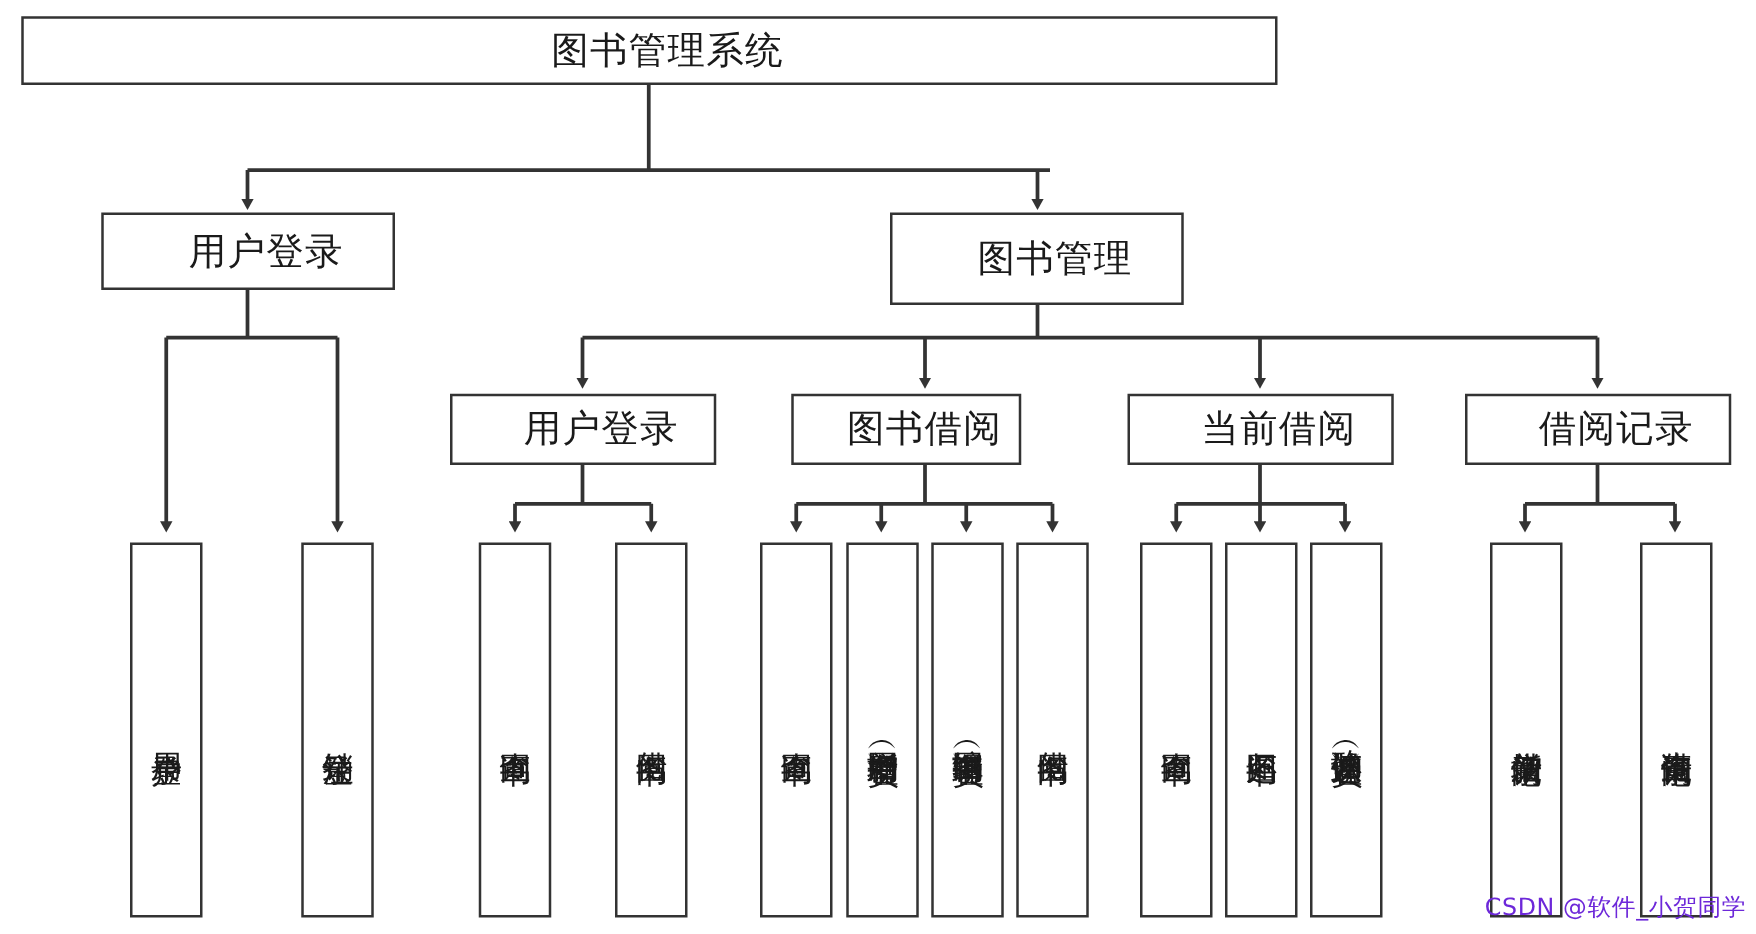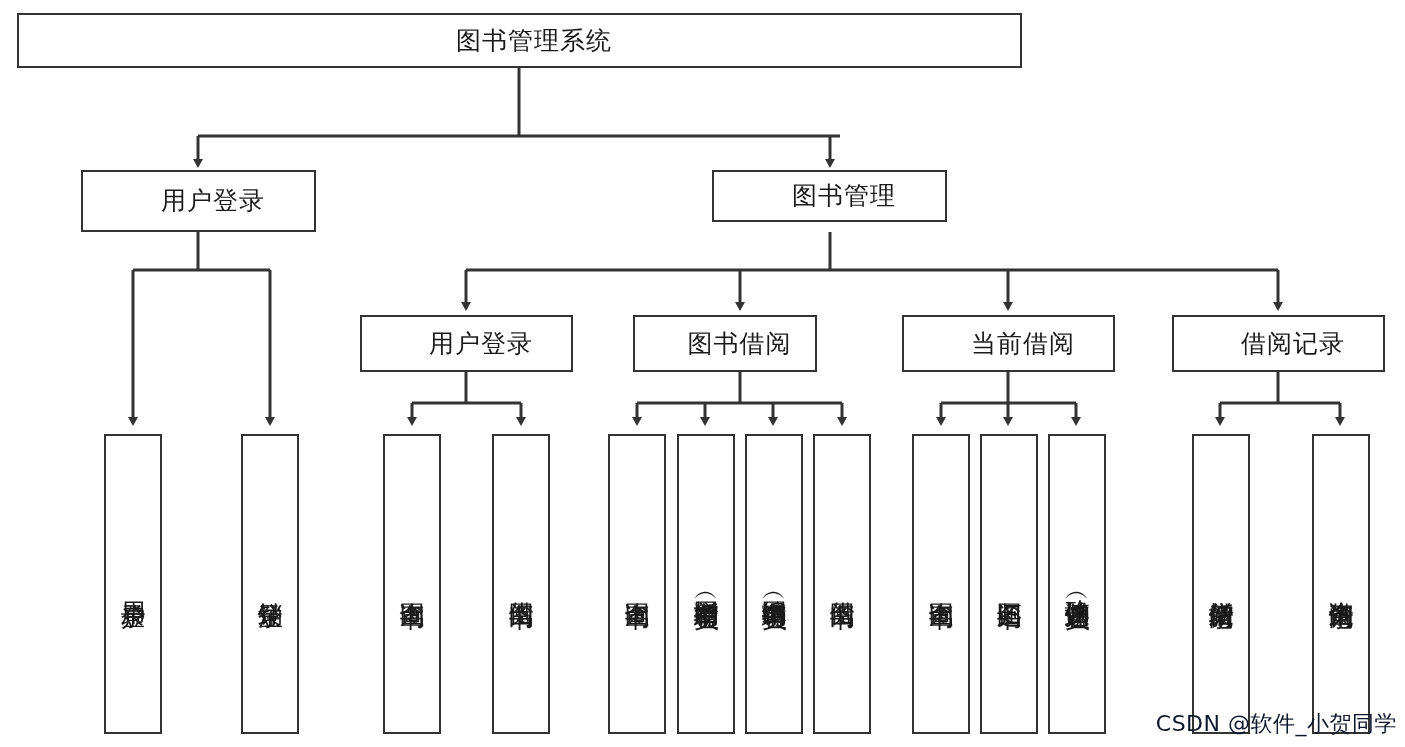--- a/index.html
+++ b/index.html
@@ -30,21 +30,21 @@
     box-sizing: border-box;
     border: 2.5px solid #333333;
     background: #ffffff;
     display: flex;
     align-items: center;
     justify-content: center;
     color: #1a1a1a;
     z-index: 2;
   }
   .node.horizontal {
-    font-size: 25px;
+    font-size: 30px;
     letter-spacing: 1px;
     line-height: 1.1;
     padding-left: 29px;
   }
   .node.vertical {
     font-size: 25px;
     letter-spacing: 1px;
     writing-mode: vertical-rl;
     text-orientation: upright;
     line-height: 1.18;
@@ -56,22 +56,22 @@
     white-space: pre-wrap;
   }
   .node.vertical .label {
     writing-mode: vertical-rl;
     text-orientation: upright;
   }
   #watermark {
     position: absolute;
     right: 8px;
     bottom: 8px;
-    font-size: 22px;
-    color: #0f172a;
+    font-size: 19px;
+    color: #6d28d9;
     letter-spacing: 0.5px;
     z-index: 5;
     white-space: nowrap;
     pointer-events: none;
   }
 </style>
 </head>
 <body>
 
 <div id="diagram-root">
@@ -126,21 +126,21 @@
     </g>
   </svg>
 
   <div class="node horizontal" style="left:17px; top:13px; width:1005px; height:55px;">
     <span class="label">图书管理系统</span>
   </div>
 
   <div class="node horizontal" style="left:81px; top:170px; width:235px; height:62px;">
     <span class="label">用户登录</span>
   </div>
-  <div class="node horizontal" style="left:712px; top:170px; width:235px; height:52px;">
+  <div class="node horizontal" style="left:712px; top:170px; width:235px; height:74px;">
     <span class="label">图书管理</span>
   </div>
 
   <div class="node horizontal" style="left:360px; top:315px; width:213px; height:57px;">
     <span class="label">用户登录</span>
   </div>
   <div class="node horizontal" style="left:633px; top:315px; width:184px; height:57px;">
     <span class="label">图书借阅</span>
   </div>
   <div class="node horizontal" style="left:1172px; top:315px; width:213px; height:57px;">

